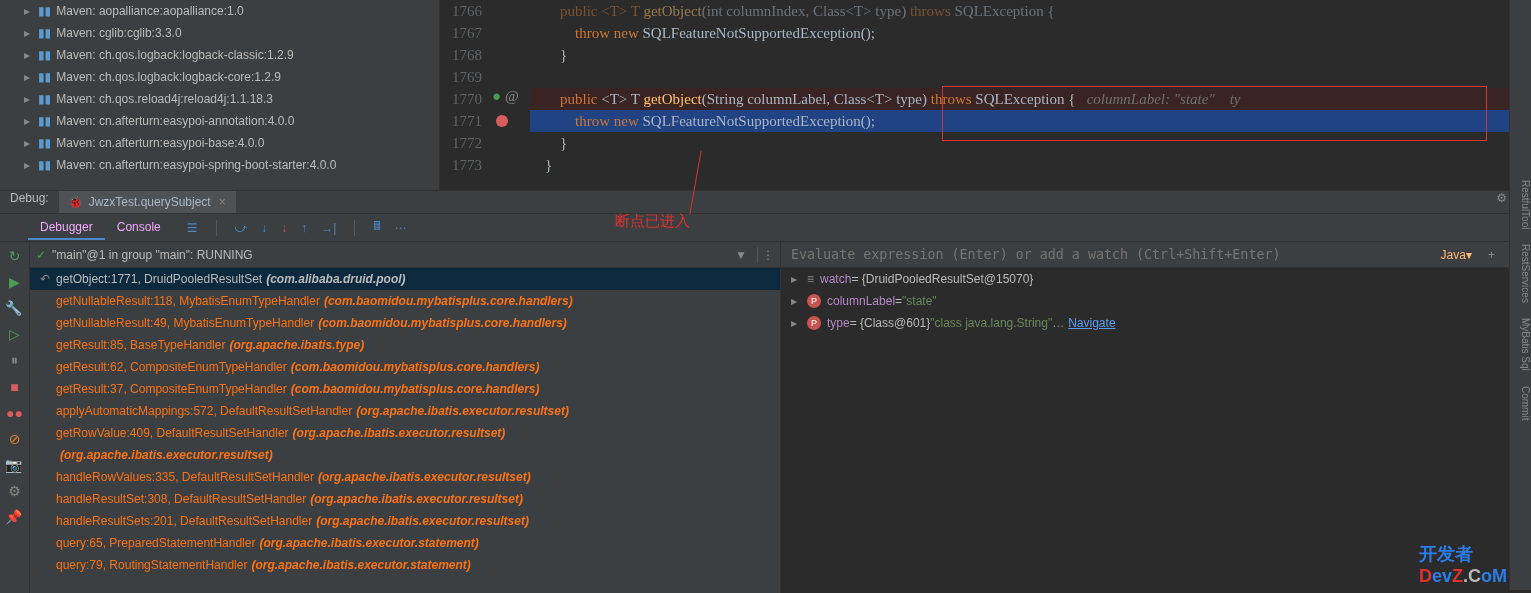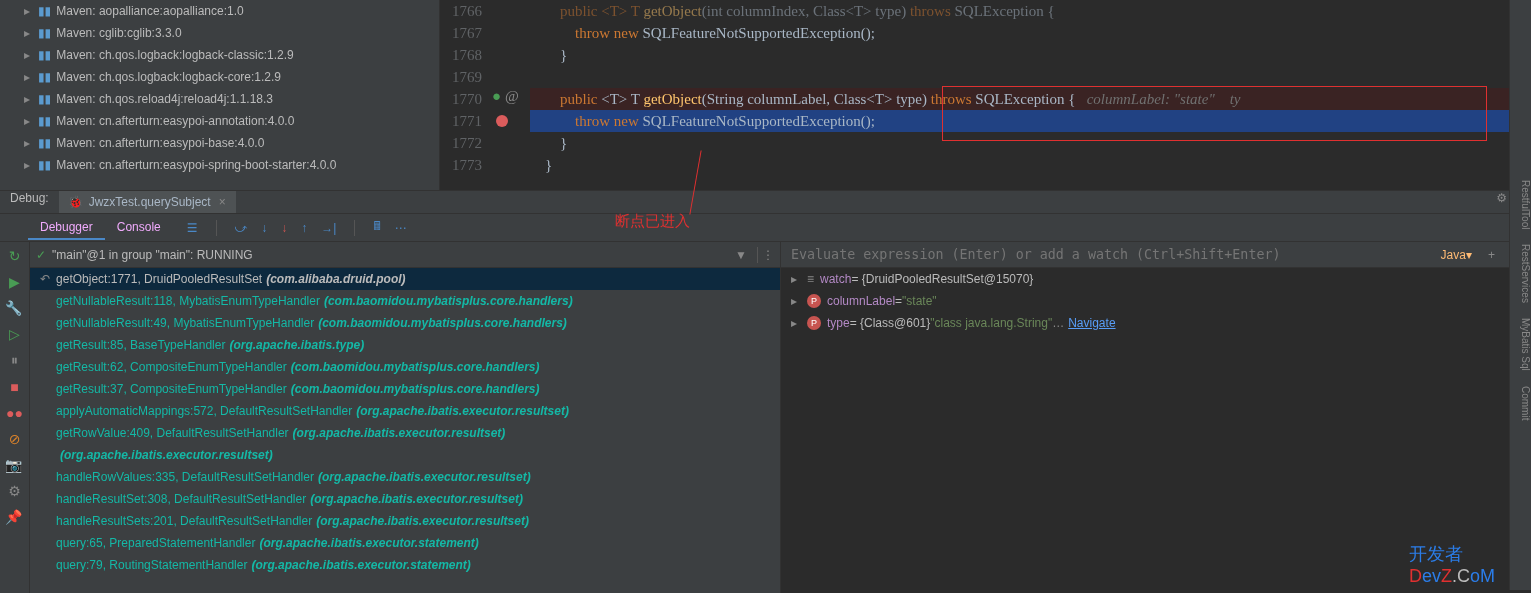--- a/index.html
+++ b/index.html
@@ -45,40 +45,40 @@
 .lb-green { color: #499c54; }
 .lb-red { color: #db5c5c; }
 .lb-orange { color: #d9822b; }
 .lb-grey { color: #888; }
 .frames { flex: 1; background: #3c3f41; border-right: 1px solid #323232; overflow: hidden; }
 .thread-row { display: flex; align-items: center; height: 26px; background: #3c3f41; padding-left: 6px; border-bottom: 1px solid #323232; }
 .thread-row .chk { color: #499c54; margin-right: 6px; }
 .thread-txt { flex: 1; color: #bbbbbb; }
 .filter-icon { margin-left: auto; margin-right: 6px; color: #888; }
 .sep { width: 1px; height: 16px; background: #555; margin: 0 4px; }
-.frame { display: flex; align-items: center; height: 22px; padding-left: 10px; color: #14b8a6; cursor: pointer; }
+.frame { display: flex; align-items: center; height: 22px; padding-left: 10px; color: #f97316; cursor: pointer; }
 .frame.sel { background: #0d293e; color: #bbbbbb; }
 .frame .rewind { margin-right: 6px; color: #888; }
 .frame .loc { color: inherit; }
 .frame .pkg { font-style: italic; margin-left: 4px; font-weight: bold; }
 .vars { flex: 1; background: #2b2b2b; }
 .eval-row { display: flex; align-items: center; height: 26px; background: #3c3f41; border-bottom: 1px solid #323232; }
 .eval-input { flex: 1; background: transparent; border: none; color: #14b8a6; font-family: Consolas, monospace; padding: 0 10px; outline: none; }
 .lang-sel { color: #fdba74; padding: 0 8px; cursor: pointer; }
 .var-item { display: flex; align-items: center; height: 22px; padding-left: 10px; }
 .var-item .chev { color: #888; margin-right: 6px; width: 10px; }
 .var-item .eqicon { color: #888; margin-right: 6px; }
 .var-item .picon { background: #c75450; color: #fff; border-radius: 50%; width: 14px; height: 14px; display: inline-flex; align-items: center; justify-content: center; font-size: 9px; margin-right: 6px; }
 .var-name { color: #b389c5; }
 .var-val { color: #bbbbbb; }
 .var-str { color: #6a8759; }
 .var-link { color: #589df6; text-decoration: underline; margin-left: 4px; cursor: pointer; }
 .rightbar { position: absolute; right: 0; top: 0; width: 22px; height: 590px; background: #3c3f41; border-left: 1px solid #323232; color: #888; font-size: 10px; text-align: center; writing-mode: vertical-rl; padding-top: 10px; }
 .rightbar span { margin: 6px 0; cursor: pointer; }
-.watermark { position: absolute; right: 36px; bottom: 6px; font-size: 18px; font-weight: normal; pointer-events: none; }
+.watermark { position: absolute; right: 24px; bottom: 6px; font-size: 18px; font-weight: bold; pointer-events: none; }
 .watermark .l1 { color: #2b7de9; }
 .watermark .l2 { color: #2b7de9; }
 .watermark .l2 .d { color: #e03030; }
 .watermark .l2 .c { color: #bbbbbb; }
 </style>
 </head>
 <body>
 
 <div class="main">
   <div class="project-tree">

